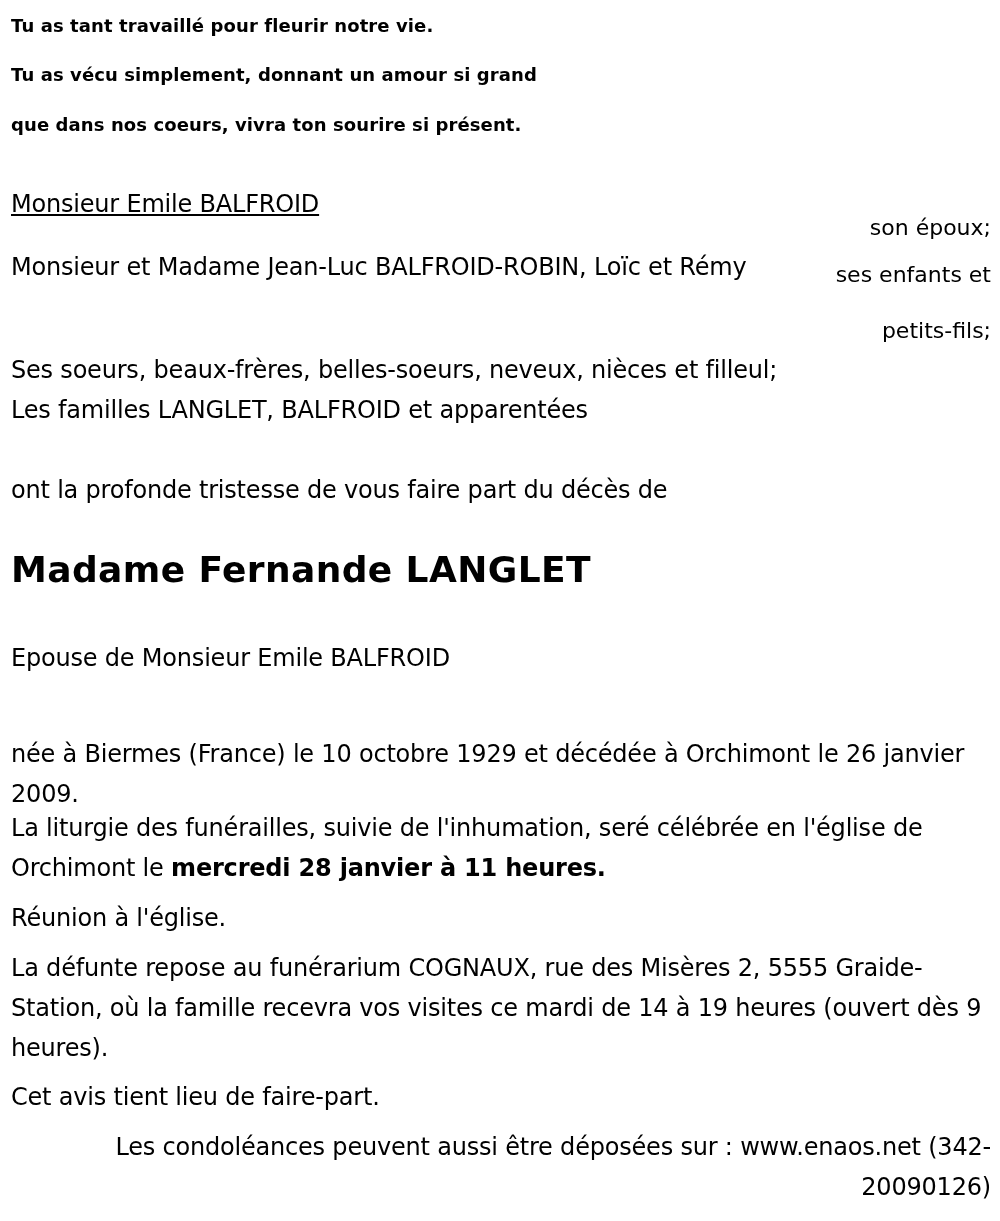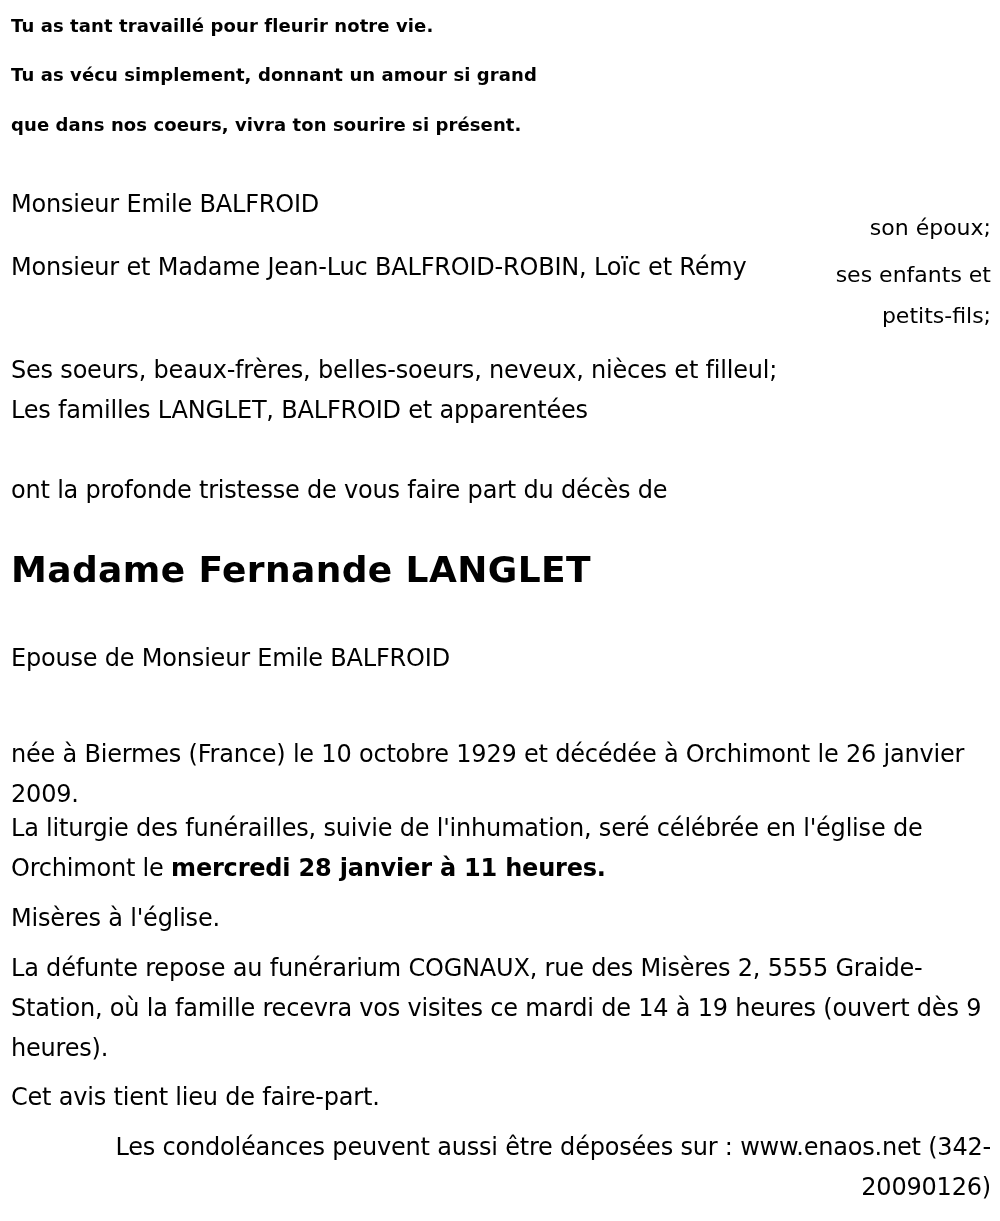--- a/index.html
+++ b/index.html
@@ -64,43 +64,43 @@
   </style>
 </head>
 <body>
 
 <div class="page">
 
   <div class="line poem" style="top:11px;">Tu as tant travaillé pour fleurir notre vie.</div>
   <div class="line poem" style="top:60px;">Tu as vécu simplement, donnant un amour si grand</div>
   <div class="line poem" style="top:110px;">que dans nos coeurs, vivra ton sourire si présent.</div>
 
-  <div class="line" style="top:189px;">Monsieur Emile BALFROID</div>
+  <div class="line" style="top:189px;text-decoration:underline;">Monsieur Emile BALFROID</div>
   <div class="role" style="top:214px;">son époux;</div>
 
   <div class="line" style="top:252px;">Monsieur et Madame Jean-Luc BALFROID-ROBIN, Loïc et Rémy</div>
   <div class="role" style="top:261px;">ses enfants et</div>
-  <div class="role" style="top:302px;margin-left:38px;">petits-fils;</div>
+  <div class="role" style="top:317px;margin-left:38px;">petits-fils;</div>
 
   <div class="line" style="top:355px;">Ses soeurs, beaux-frères, belles-soeurs, neveux, nièces et filleul;</div>
   <div class="line" style="top:395px;">Les familles LANGLET, BALFROID et apparentées</div>
 
   <div class="line" style="top:475px;">ont la profonde tristesse de vous faire part du décès de</div>
 
   <div class="name-heading" style="top:548px;">Madame Fernande LANGLET</div>
 
   <div class="line" style="top:643px;">Epouse de Monsieur Emile BALFROID</div>
 
   <div class="para" style="top:734px;">née à Biermes (France) le 10 octobre 1929 et décédée à Orchimont le 26 janvier 2009.</div>
 
   <div class="para" style="top:808px;">
     <span>La liturgie des funérailles, suivie de l'inhumation, seré célébrée en l'église de Orchimont le </span><span class="bold">mercredi 28 janvier à 11 heures.</span>
   </div>
 
-  <div class="para" style="top:898px;">Misères à l'église.</div>
+  <div class="para" style="top:898px;">Réunion à l'église.</div>
 
   <div class="para" style="top:948px;">La défunte repose au funérarium COGNAUX, rue des Misères 2, 5555 Graide-Station, où la famille recevra vos visites ce mardi de 14 à 19 heures (ouvert dès 9 heures).</div>
 
   <div class="para" style="top:1077px;">Cet avis tient lieu de faire-part.</div>
 
   <div class="para" style="top:1127px;text-align:right;">Les condoléances peuvent aussi être déposées sur : www.enaos.net (342-20090126)</div>
 
 </div>
 
 </body></html>

